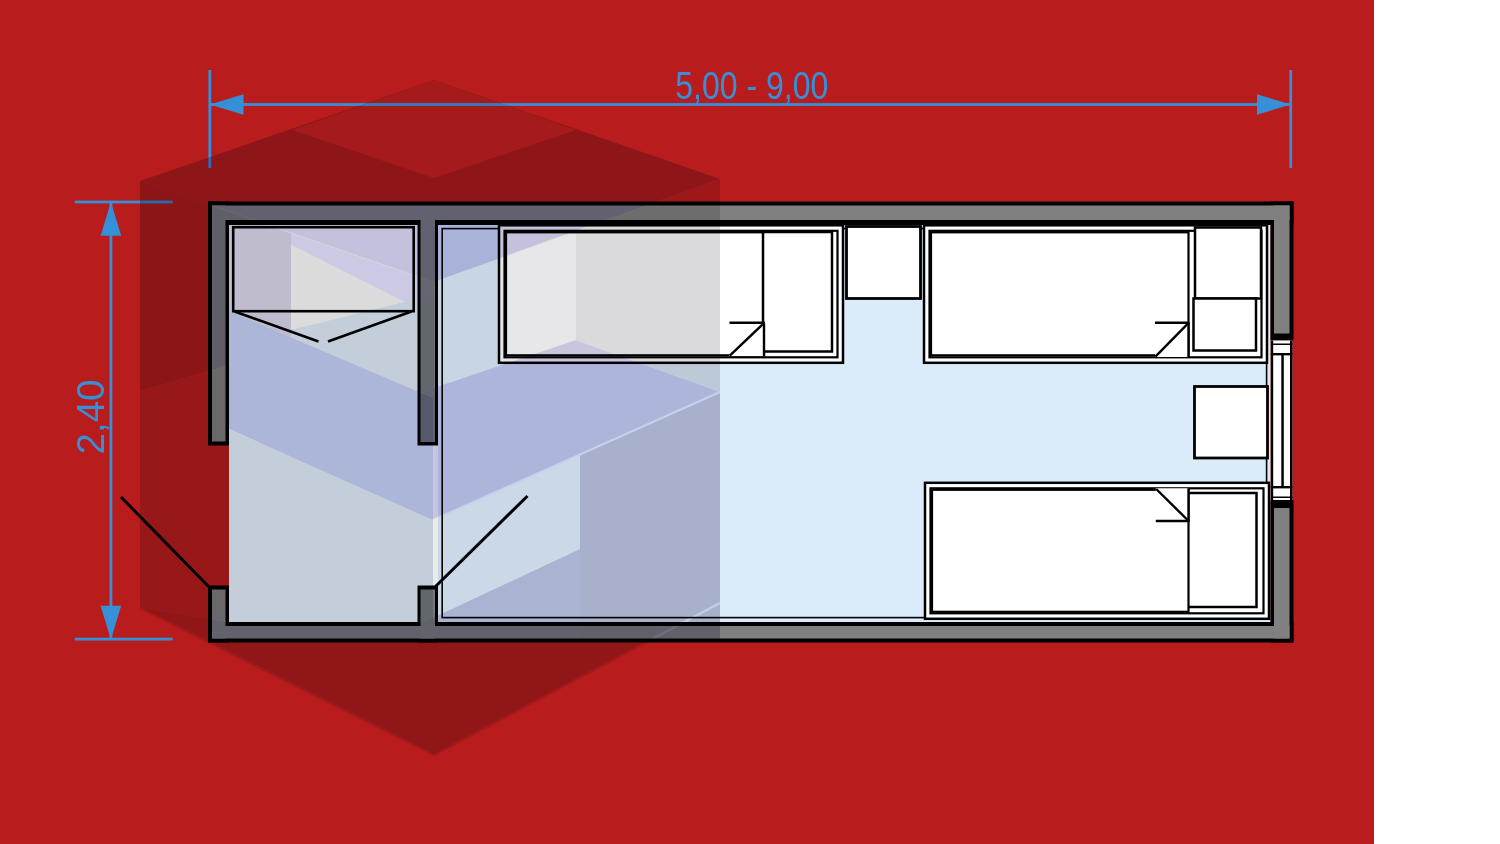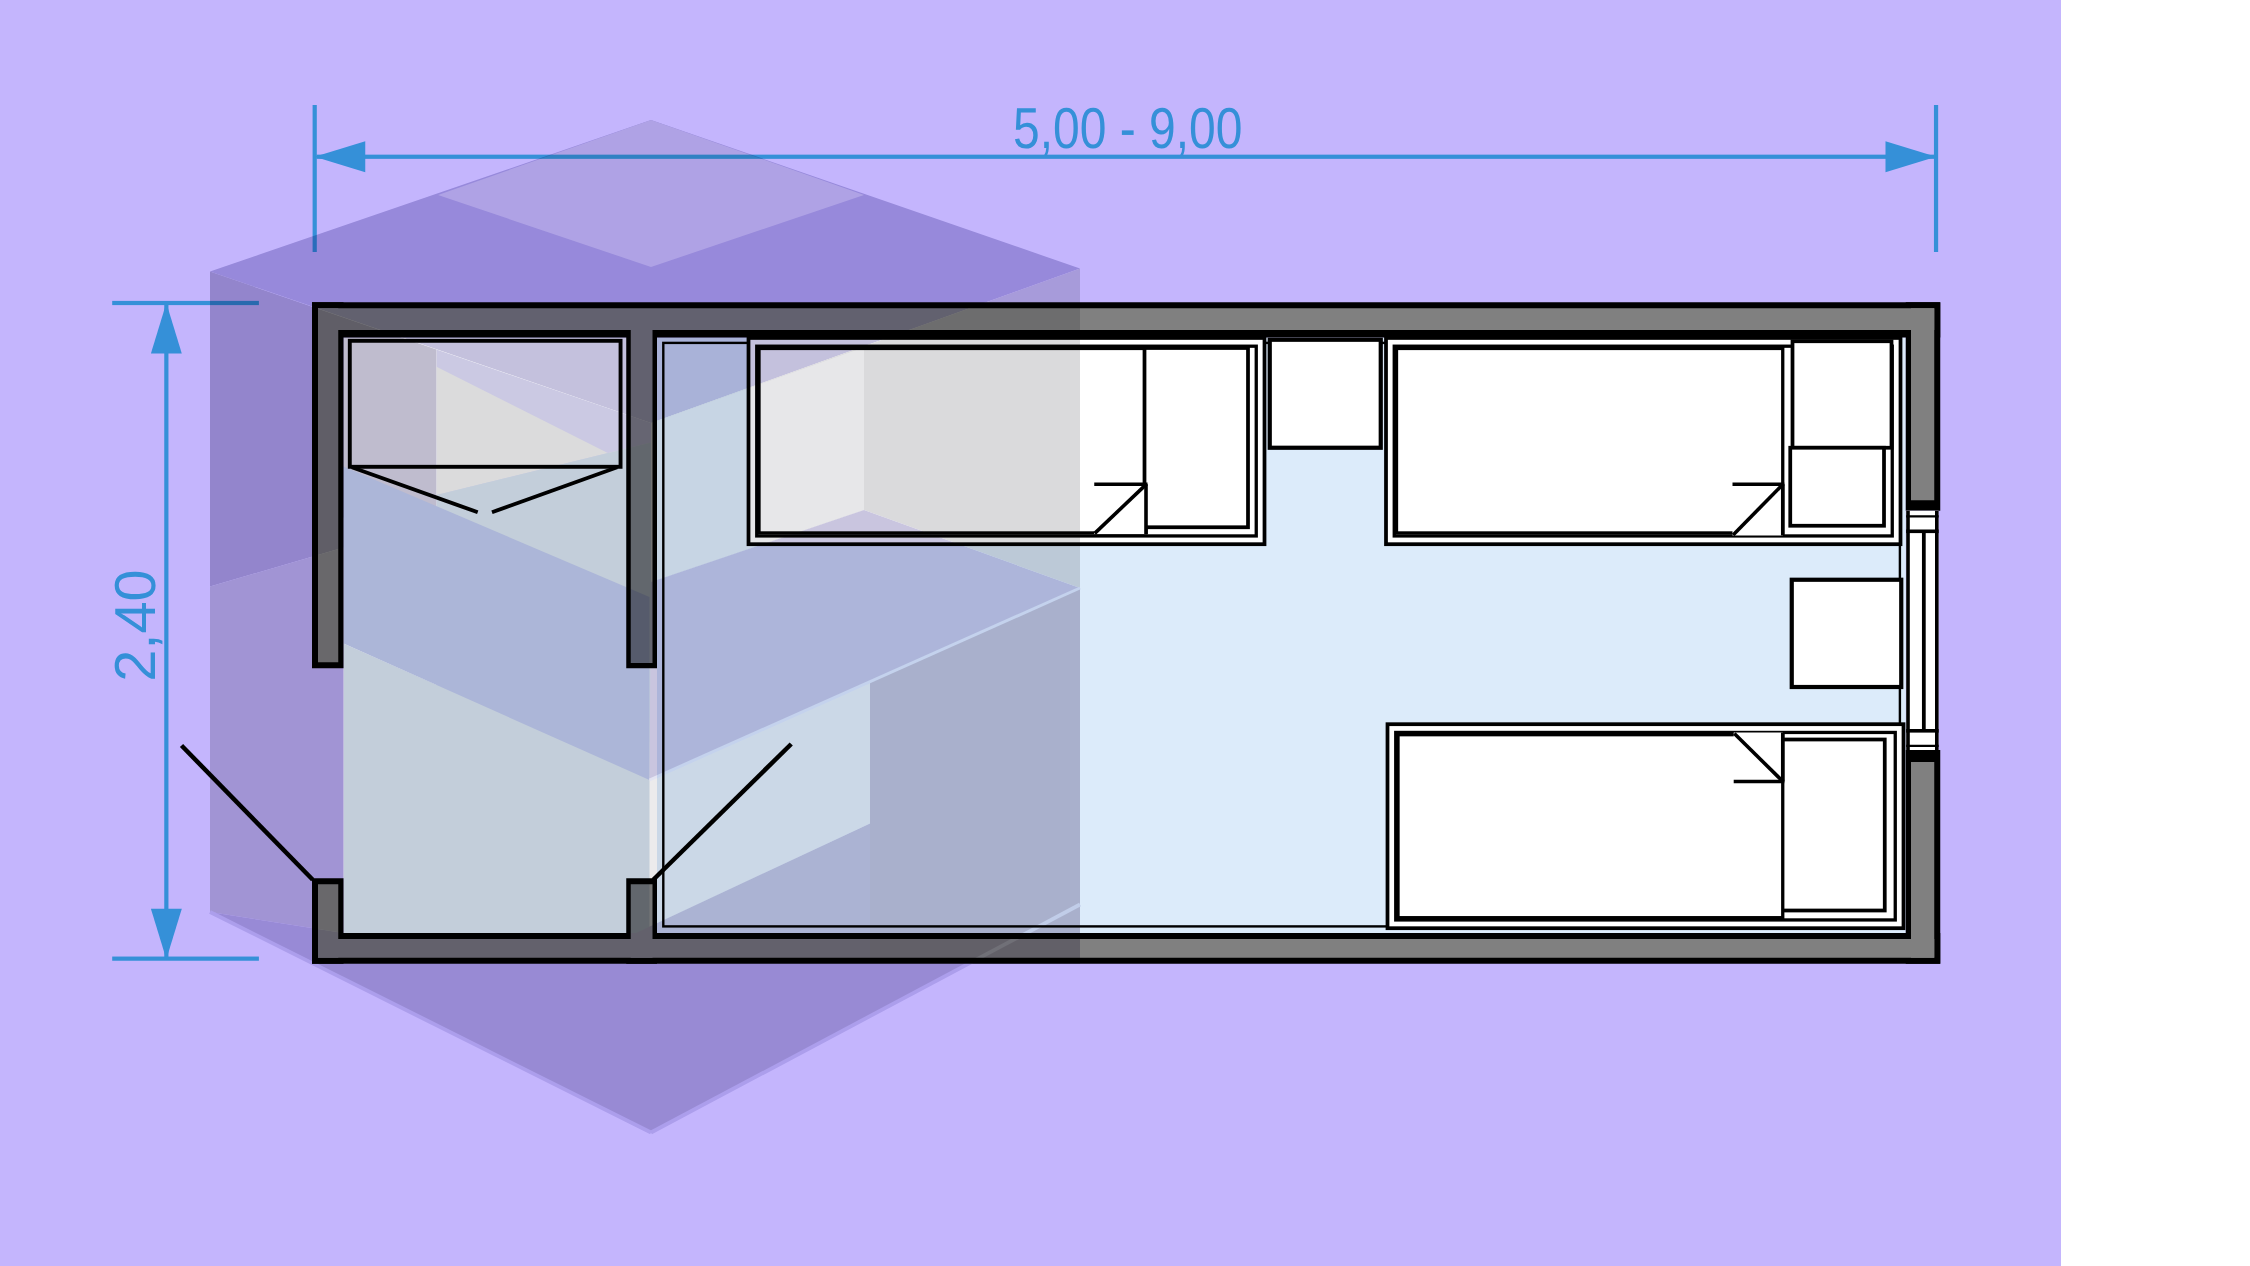--- a/index.html
+++ b/index.html
@@ -1,16 +1,16 @@
 <!DOCTYPE html>
 <html><head>
 <meta charset="utf-8">
 <style>
   html,body{margin:0;padding:0;background:#ffffff;}
-  #page{position:relative;width:1374px;height:844px;background:#c4b5fd;overflow:hidden;
+  #page{position:relative;width:1374px;height:844px;background:#b91c1c;overflow:hidden;
         font-family:"Liberation Sans", sans-serif;}
 </style>
 </head>
 <body>
 <div id="page">
 <svg width="1500" height="844" viewBox="0 0 1500 844" xmlns="http://www.w3.org/2000/svg">
 
 <g>
 
   <rect x="438" y="225" width="832.5" height="397" fill="#dcebfa"></rect>

